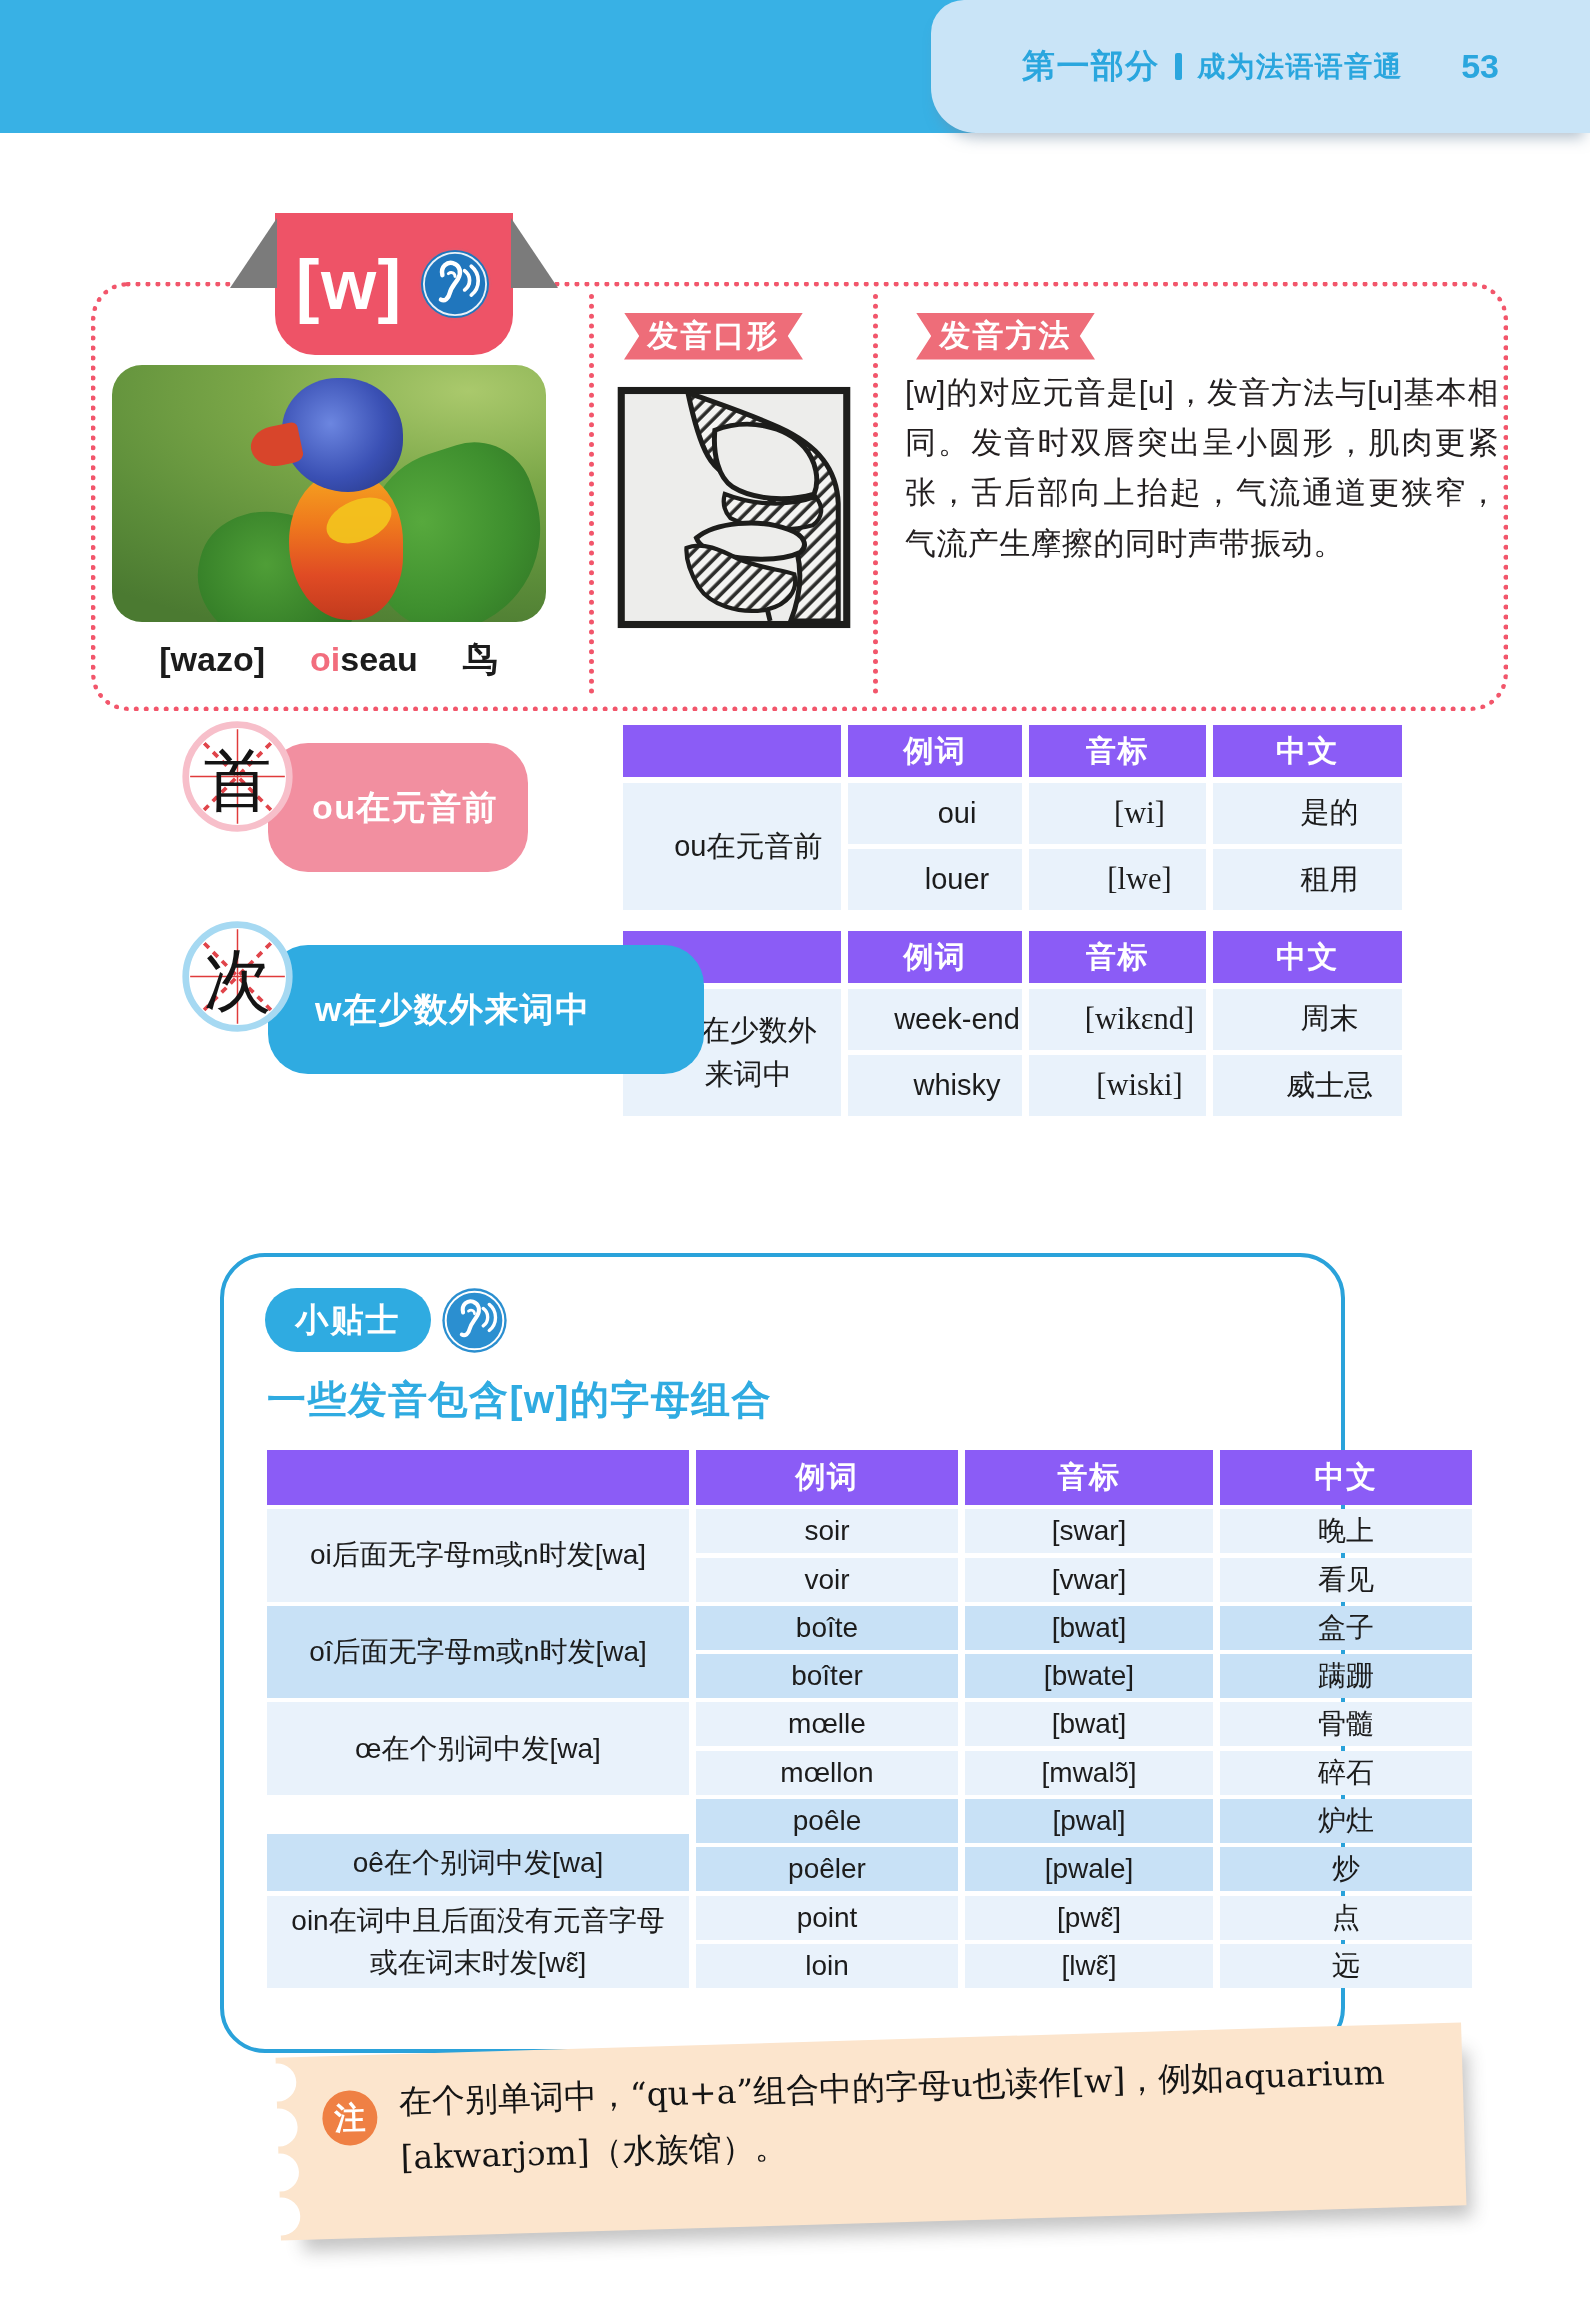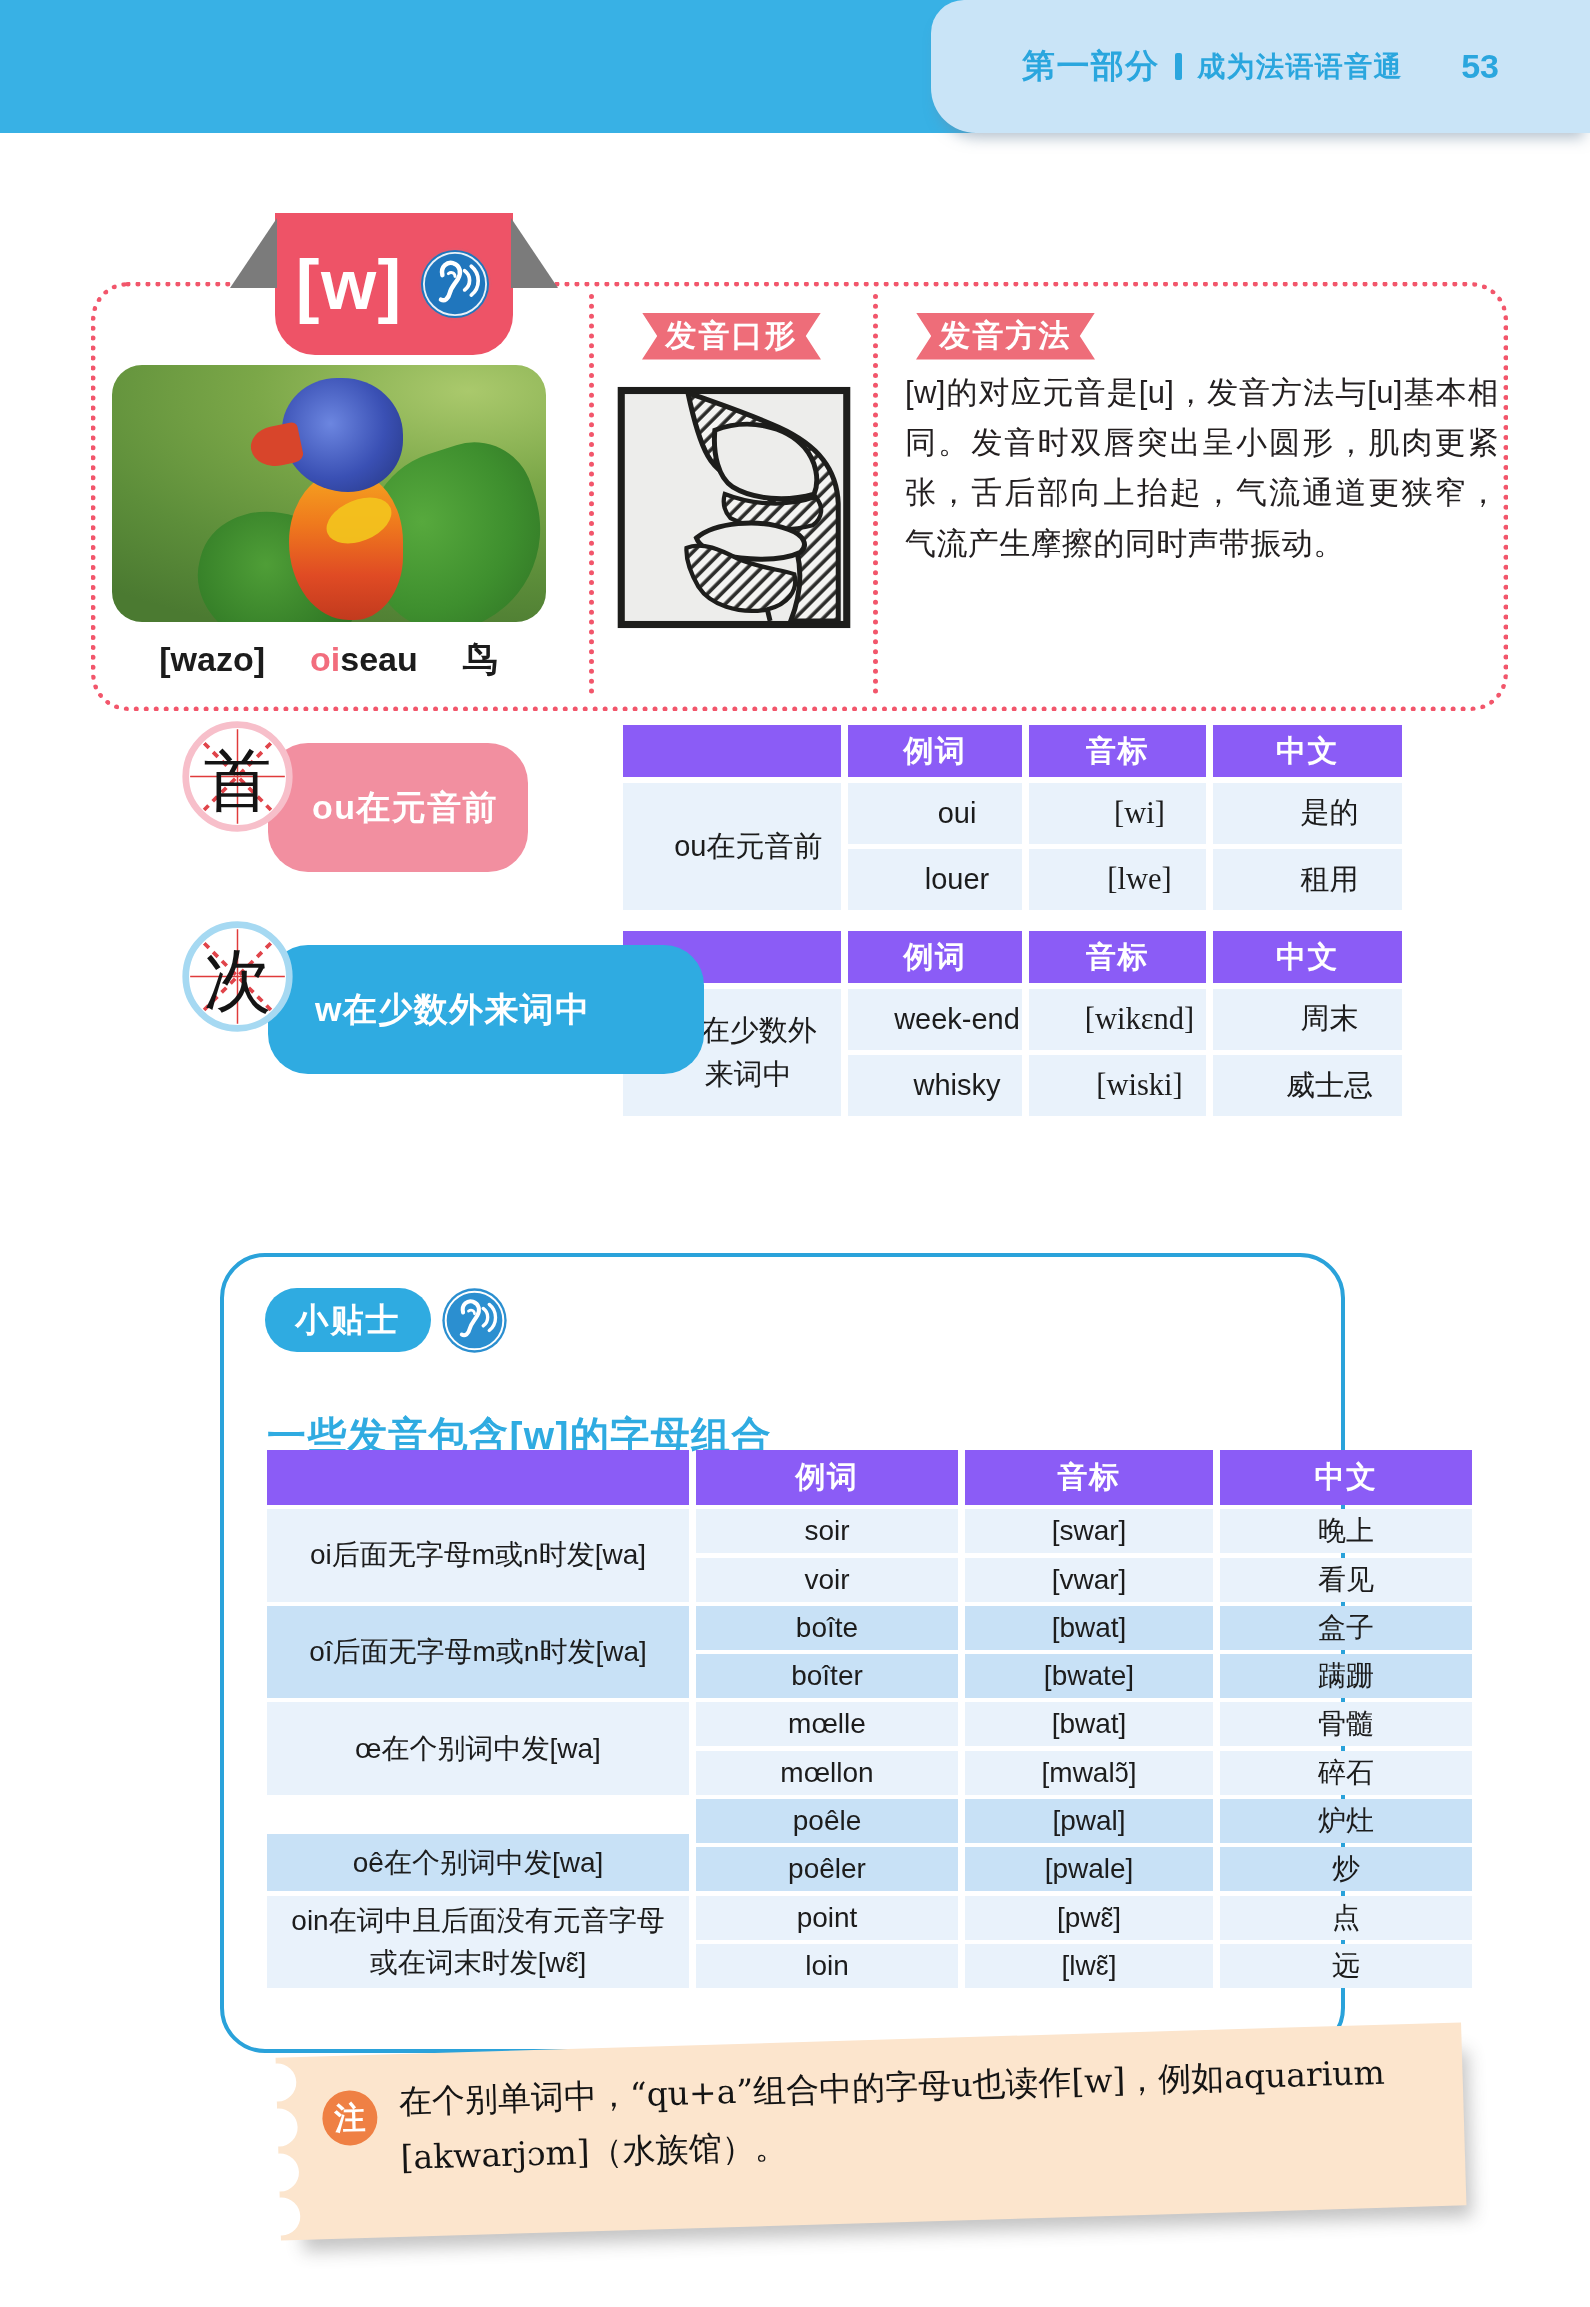--- a/index.html
+++ b/index.html
@@ -50,21 +50,21 @@
   .photo-caption{position:absolute;left:0px;top:349px;width:465px;display:flex;align-items:baseline;
     justify-content:center;gap:45px;font-weight:700;color:#1c1c1c;}
   .cap-ipa{font-size:34px;}
   .cap-word{font-size:34px;}
   .cap-oi{color:#f26d7d;}
   .cap-cn{font-size:35px;}
 
   .banner{position:absolute;width:179px;height:47px;background:#ee6d79;color:#fff;display:flex;
     align-items:center;justify-content:center;font-size:31px;font-weight:700;letter-spacing:2.1px;
     clip-path:polygon(0 0,100% 0,91.5% 50%,100% 100%,0 100%,8.5% 50%);}
-  .banner-mouth{left:546px;top:25.5px;}
+  .banner-mouth{left:528px;top:25.5px;}
   .banner-method{left:820px;top:25.5px;}
 
   .mouth-diagram{position:absolute;left:521px;top:99px;width:234px;height:243px;}
   .method-text{position:absolute;left:809px;top:81px;width:594px;font-size:31px;line-height:1.62;
     color:#231f20;letter-spacing:0.4px;text-align:justify;}
 
   
   .badge-circle{position:absolute;width:111px;height:111px;z-index:3;}
   .badge-1{left:182px;top:721px;}
   .badge-2{left:182px;top:921px;}
@@ -86,21 +86,21 @@
   .small-table .td{font-size:29px;padding-left:44px;}
   .small-table .ipa{font-family:"Liberation Serif","DejaVu Serif",serif;font-size:30.5px;}
   .big-table .ipa,.big-table .word{font-family:"Liberation Sans","DejaVu Sans",sans-serif;}
 
   
   .tips-box{position:absolute;left:220px;top:1253px;width:1125px;height:800px;border:4.3px solid #2aa2da;
     border-radius:45px;background:#fff;box-sizing:border-box;}
   .tips-pill{position:absolute;left:41px;top:31px;width:166px;height:64px;background:#2fabe1;border-radius:33px;
     color:#fff;font-size:33px;font-weight:700;display:flex;align-items:center;justify-content:center;letter-spacing:2.1px;}
   .tips-ear{position:absolute;left:217px;top:30px;width:67px;height:67px;}
-  .tips-heading{position:absolute;left:43px;top:116px;font-size:39px;font-weight:700;color:#2fabe1;letter-spacing:1.4px;margin-top:36px;}
+  .tips-heading{position:absolute;left:43px;top:116px;font-size:39px;font-weight:700;color:#2fabe1;letter-spacing:1.4px;}
 
   
   .note{position:absolute;left:278px;top:2040px;width:1186px;height:183px;background:#fce5cd;
     transform:rotate(-1.7deg);z-index:6;box-shadow:14px 20px 17px -8.5px rgba(60,60,60,.30);}
   .tear{position:absolute;left:-18.4px;width:38px;height:38px;background:#ffffff;border-radius:50%;}
   .tear-1{top:5.7px;} .tear-2{top:51px;} .tear-3{top:96px;} .tear-4{top:140px;}
   .note-badge{position:absolute;left:45px;top:35px;width:55px;height:55px;border-radius:50%;background:#ef8044;
     color:#fff;font-size:31px;font-weight:700;display:flex;align-items:center;justify-content:center;}
   .note-text{position:absolute;left:122px;top:20px;width:1043px;font-size:33px;line-height:1.7;color:#141414;
     font-family:"DejaVu Serif","Liberation Serif",serif;}

